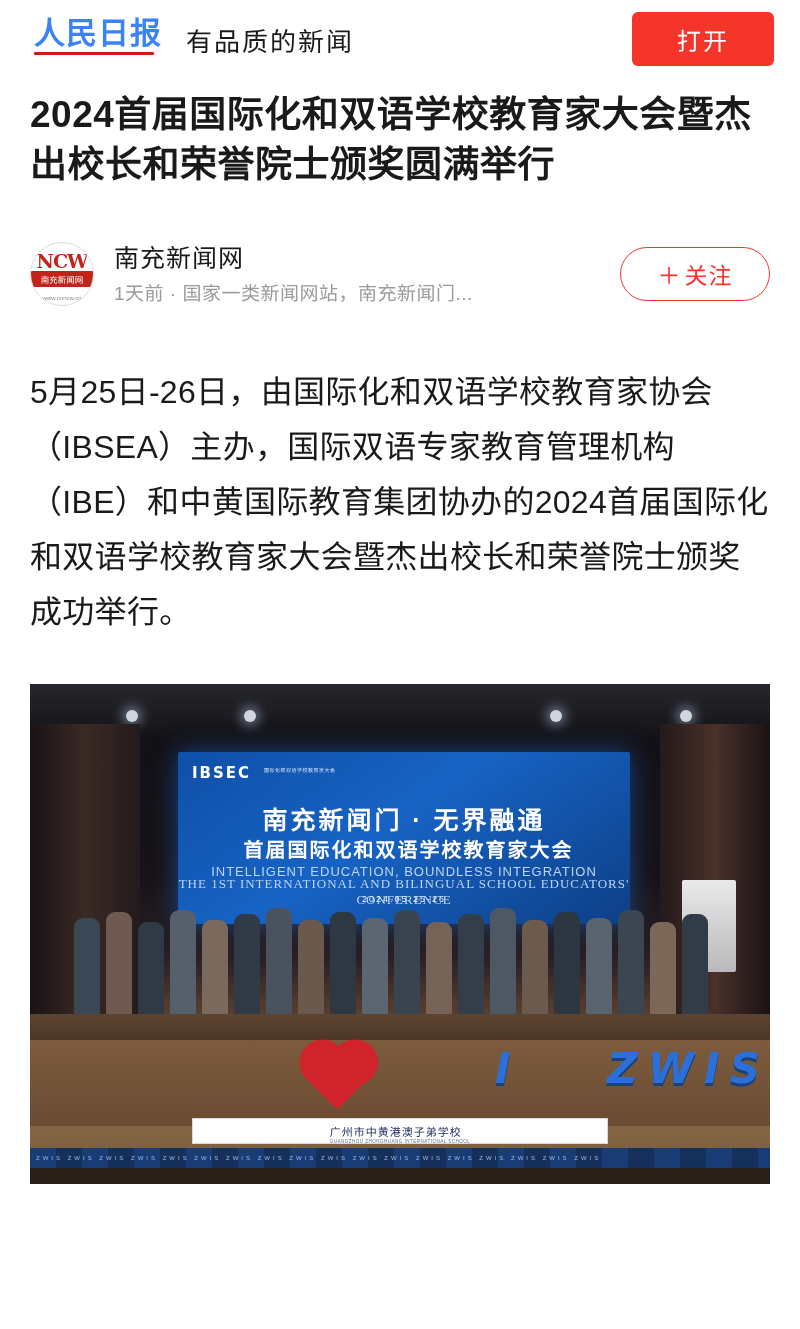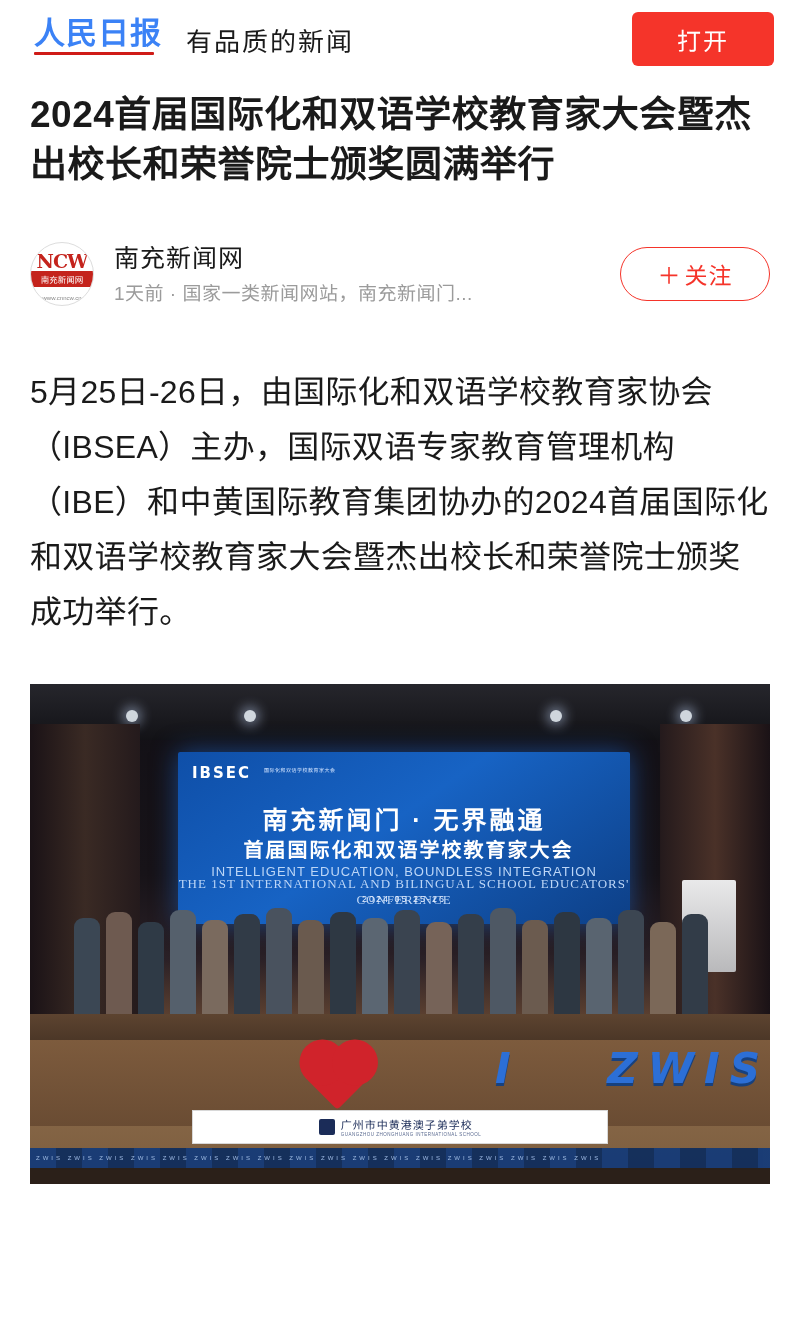--- a/index.html
+++ b/index.html
@@ -276,23 +276,23 @@
     background: #d0232b;
     transform: rotate(-45deg);
     border-radius: 4px;
   }
   .heart:before, .heart:after {
     content: ""; position: absolute; width: 46px; height: 46px; background: #d0232b; border-radius: 50%;
   }
   .heart:before { top: -23px; left: 0; }
   .heart:after { top: 0; left: 23px; }
   .footer-banner {
-    position: absolute; left: 162px; right: 162px; bottom: 40px; height: 34px;
+    position: absolute; left: 162px; right: 162px; bottom: 40px; height: 26px;
     background: #ffffff; border: 1px solid #d8d8d8;
-    display: flex; align-items: center; justify-content: center; gap: 6px;
+    display: flex; align-items: center; justify-content: center; gap: 6px; flex-direction: column;
   }
   .footer-banner .fb-cn { font-size: 11px; color: #1b2c58; letter-spacing: 1px; }
   .footer-banner .fb-en { font-size: 4.5px; color: #5a6a90; letter-spacing: .5px; }
   .fb-crest { width: 16px; height: 16px; background: #1b2c58; border-radius: 2px; }
   .tape {
     position: absolute; left: 0; right: 0; bottom: 16px; height: 20px;
     background: repeating-linear-gradient(90deg, #123a7a 0 26px, #0d2c5e 26px 52px);
     opacity: .92;
     font-size: 6px; color: #9fc0ef; display: flex; align-items: center; overflow: hidden;
     letter-spacing: 3px; padding-left: 6px;

